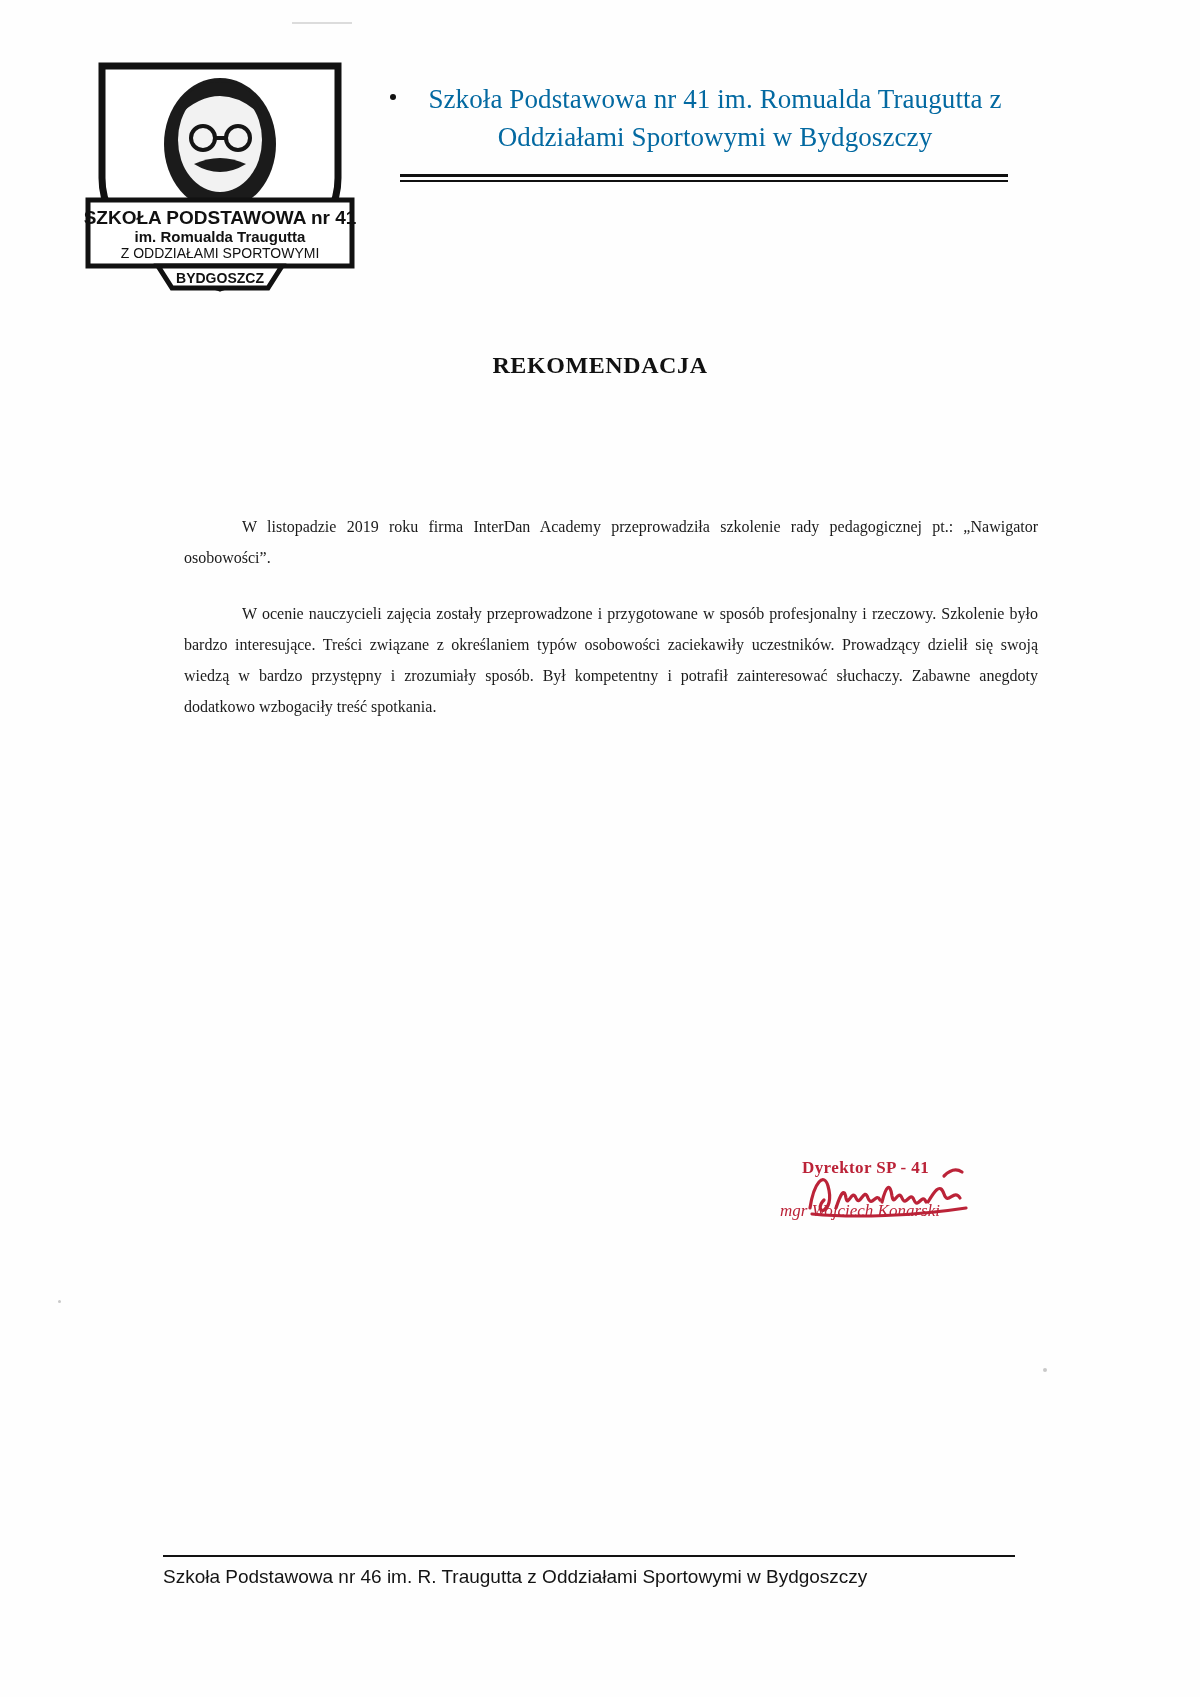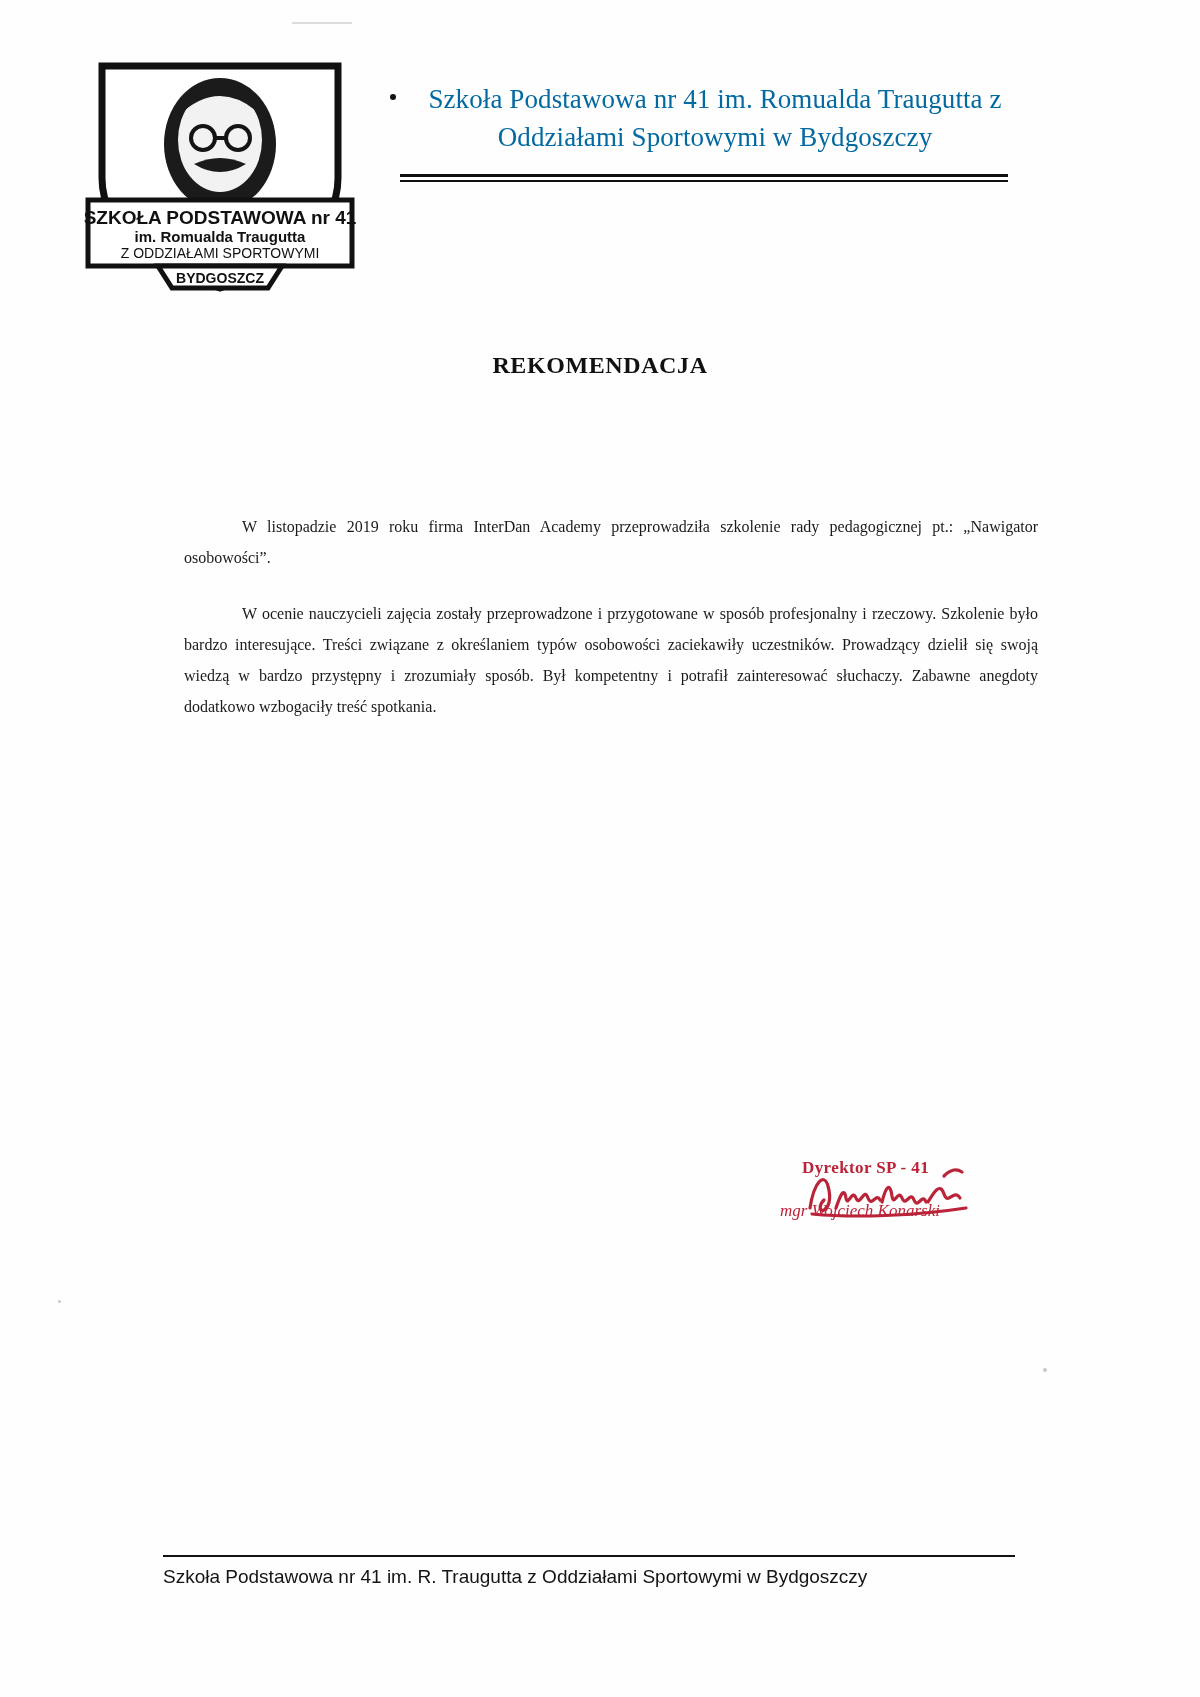--- a/index.html
+++ b/index.html
@@ -232,19 +232,19 @@
         <path d="M134 50 C140 40, 146 30, 150 42 C154 54, 160 36, 166 46"></path>
         <path d="M150 24 C156 18, 162 16, 168 20"></path>
         <path d="M18 62 C60 66, 120 64, 172 56"></path>
       </g>
     </svg>
     <div class="sig-name">mgr Wojciech Konarski</div>
   </div>
 
   <div class="footer-rule"></div>
   <div class="footer">
-    <div>Szkoła Podstawowa nr 41 im. R. Traugutta z Oddziałami Sportowymi w Bydgoszczy</div>
+    <div>Szkoła Podstawowa nr 46 im. R. Traugutta z Oddziałami Sportowymi w Bydgoszczy</div>
   </div>
 
   <span class="speck" style="left:58px;top:1300px;width:3px;height:3px;"></span>
   <span class="speck" style="left:1043px;top:1368px;width:4px;height:4px;"></span>
   <span class="speck" style="left:292px;top:22px;width:60px;height:2px;border-radius:0;background:#dcdcdc;"></span>
 </div>
 
 </body></html>

